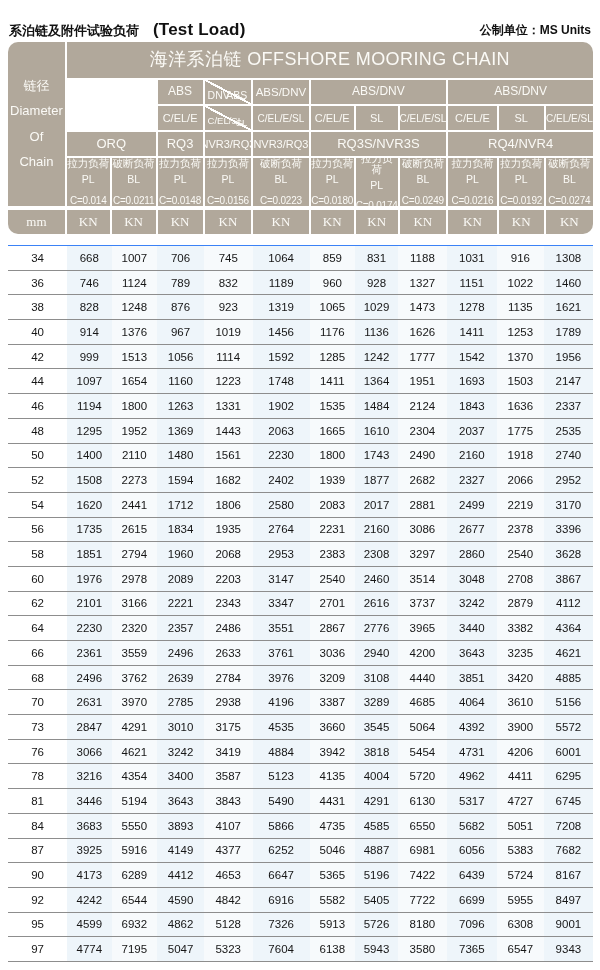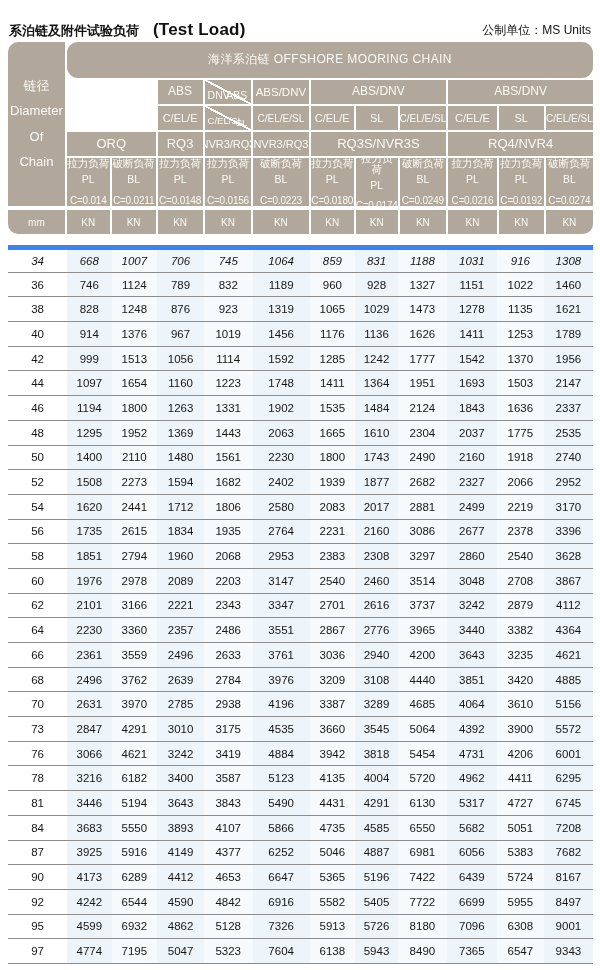--- a/index.html
+++ b/index.html
@@ -6,34 +6,34 @@
   html,body { width:600px; height:970px; background:#ffffff; overflow:hidden;
               font-family:"Liberation Sans","DejaVu Sans",sans-serif; }
   .page { width:600px; height:970px; padding:0 7px 0 8px; }
 
   
   .titlebar { display:flex; justify-content:space-between; align-items:flex-end;
               padding:7px 2px 0 1px; height:40px; }
   .title-left { display:flex; align-items:baseline; gap:14px; }
   .title-zh { font-size:13px; font-weight:bold; color:#111; }
   .title-en { font-size:17px; font-weight:bold; color:#111; letter-spacing:.2px;margin-top:34px; }
-  .units-note { font-size:12px; font-weight:normal; color:#111; padding-bottom:1px; }
+  .units-note { font-size:12px; font-weight:bold; color:#111; padding-bottom:1px; }
 
   
   :root { --cols: 10.1fr 7.6fr 7.8fr 8fr 8.3fr 9.8fr 7.7fr 7.4fr 8.3fr 8.6fr 8fr 8.4fr;
           --hdr-bg:#b1a89b; }
   .hdr, .unit-row { display:grid; grid-template-columns:var(--cols); gap:2px; background:#fff; }
   .hdr { grid-template-rows:36px 24px 24px 24px 48px; margin-top:2px; }
   .hcell { background:var(--hdr-bg); color:#fbfaf6; display:flex; align-items:center;
            justify-content:center; text-align:center; font-size:12px; line-height:1.1;
            overflow:hidden; }
   .cell-diameter { grid-column:1; grid-row:1/6; border-top-left-radius:10px;
                    flex-direction:column; gap:11px; font-size:13px; }
   .cell-offshore { grid-column:2/13; grid-row:1; border-top-right-radius:10px;
-                   font-size:12px; letter-spacing:.4px;border-radius:11px; }
+                   font-size:18px; letter-spacing:.4px; }
   .cell-api     { grid-column:2/4;  grid-row:2/4; font-size:13px; }
   .cell-abs     { grid-column:4;  grid-row:2; }
   .cell-dnvabs  { grid-column:5;  grid-row:2; }
   .cell-absdnv1 { grid-column:6;  grid-row:2; font-size:11.5px; }
   .cell-absdnv2 { grid-column:7/10;  grid-row:2; }
   .cell-absdnv3 { grid-column:10/13; grid-row:2; }
   .cell-cl3  { grid-column:4;  grid-row:3; font-size:11px; }
   .cell-cl4  { grid-column:5;  grid-row:3; }
   .cell-cl5  { grid-column:6;  grid-row:3; font-size:10px; }
   .cell-cl6  { grid-column:7;  grid-row:3; font-size:11px; }
@@ -53,28 +53,28 @@
             transparent calc(50% - 1px), #fff calc(50% - 1px),
             #fff calc(50% + 1px), transparent calc(50% + 1px)); }
   .diag .tl { position:absolute; top:10px;  left:3px;  font-size:10.5px; }
   .diag .br { position:absolute; bottom:2px; right:4px; font-size:10.5px; }
   .cell-cl4 .tl, .cell-cl4 .br { font-size:9.5px; }
 
   .load-cell { flex-direction:column; font-size:10.5px; gap:4px; grid-row:5; }
   .load-cell .lcoef { margin-top:5px; font-size:10px; letter-spacing:-.2px; }
 
   .unit-row { margin-top:4px; grid-auto-rows:24px; }
-  .unit-row .hcell { font-size:10px; }
+  .unit-row .hcell { font-size:13px;font-family:Liberation Serif, serif; }
   .cell-mm { border-bottom-left-radius:10px; }
   .br-round { border-bottom-right-radius:10px; }
 
   
   table.data { width:100%; border-collapse:collapse; table-layout:fixed; margin-top:11px; }
   table.data tr { height:24.7px; border-bottom:1px solid #8d8d8d; }
-  table.data tr:first-child { border-top:5px solid #3b82f6;font-style:italic; }
+  table.data tr:first-child { border-top:1px solid #3b82f6; }
   table.data td { text-align:center; vertical-align:middle; font-size:11.5px;
                   color:#161616; padding:0; }
   col.v-a { background:#eef5fa; }
   col.v-b { background:#f7fafc; }
 </style>
 </head>
 <body>
 
 <div class="page">
 
@@ -419,21 +419,21 @@
           <td>2701</td>
           <td>2616</td>
           <td>3737</td>
           <td>3242</td>
           <td>2879</td>
           <td>4112</td>
         </tr>
         <tr>
           <td>64</td>
           <td>2230</td>
-          <td>3360</td>
+          <td>2320</td>
           <td>2357</td>
           <td>2486</td>
           <td>3551</td>
           <td>2867</td>
           <td>2776</td>
           <td>3965</td>
           <td>3440</td>
           <td>3382</td>
           <td>4364</td>
         </tr>
@@ -503,21 +503,21 @@
           <td>3942</td>
           <td>3818</td>
           <td>5454</td>
           <td>4731</td>
           <td>4206</td>
           <td>6001</td>
         </tr>
         <tr>
           <td>78</td>
           <td>3216</td>
-          <td>6182</td>
+          <td>4354</td>
           <td>3400</td>
           <td>3587</td>
           <td>5123</td>
           <td>4135</td>
           <td>4004</td>
           <td>5720</td>
           <td>4962</td>
           <td>4411</td>
           <td>6295</td>
         </tr>
@@ -607,21 +607,21 @@
         </tr>
         <tr>
           <td>97</td>
           <td>4774</td>
           <td>7195</td>
           <td>5047</td>
           <td>5323</td>
           <td>7604</td>
           <td>6138</td>
           <td>5943</td>
-          <td>8490</td>
+          <td>3580</td>
           <td>7365</td>
           <td>6547</td>
           <td>9343</td>
         </tr>
       </tbody>
   </table>
 
 </div>
 
 </body></html>

